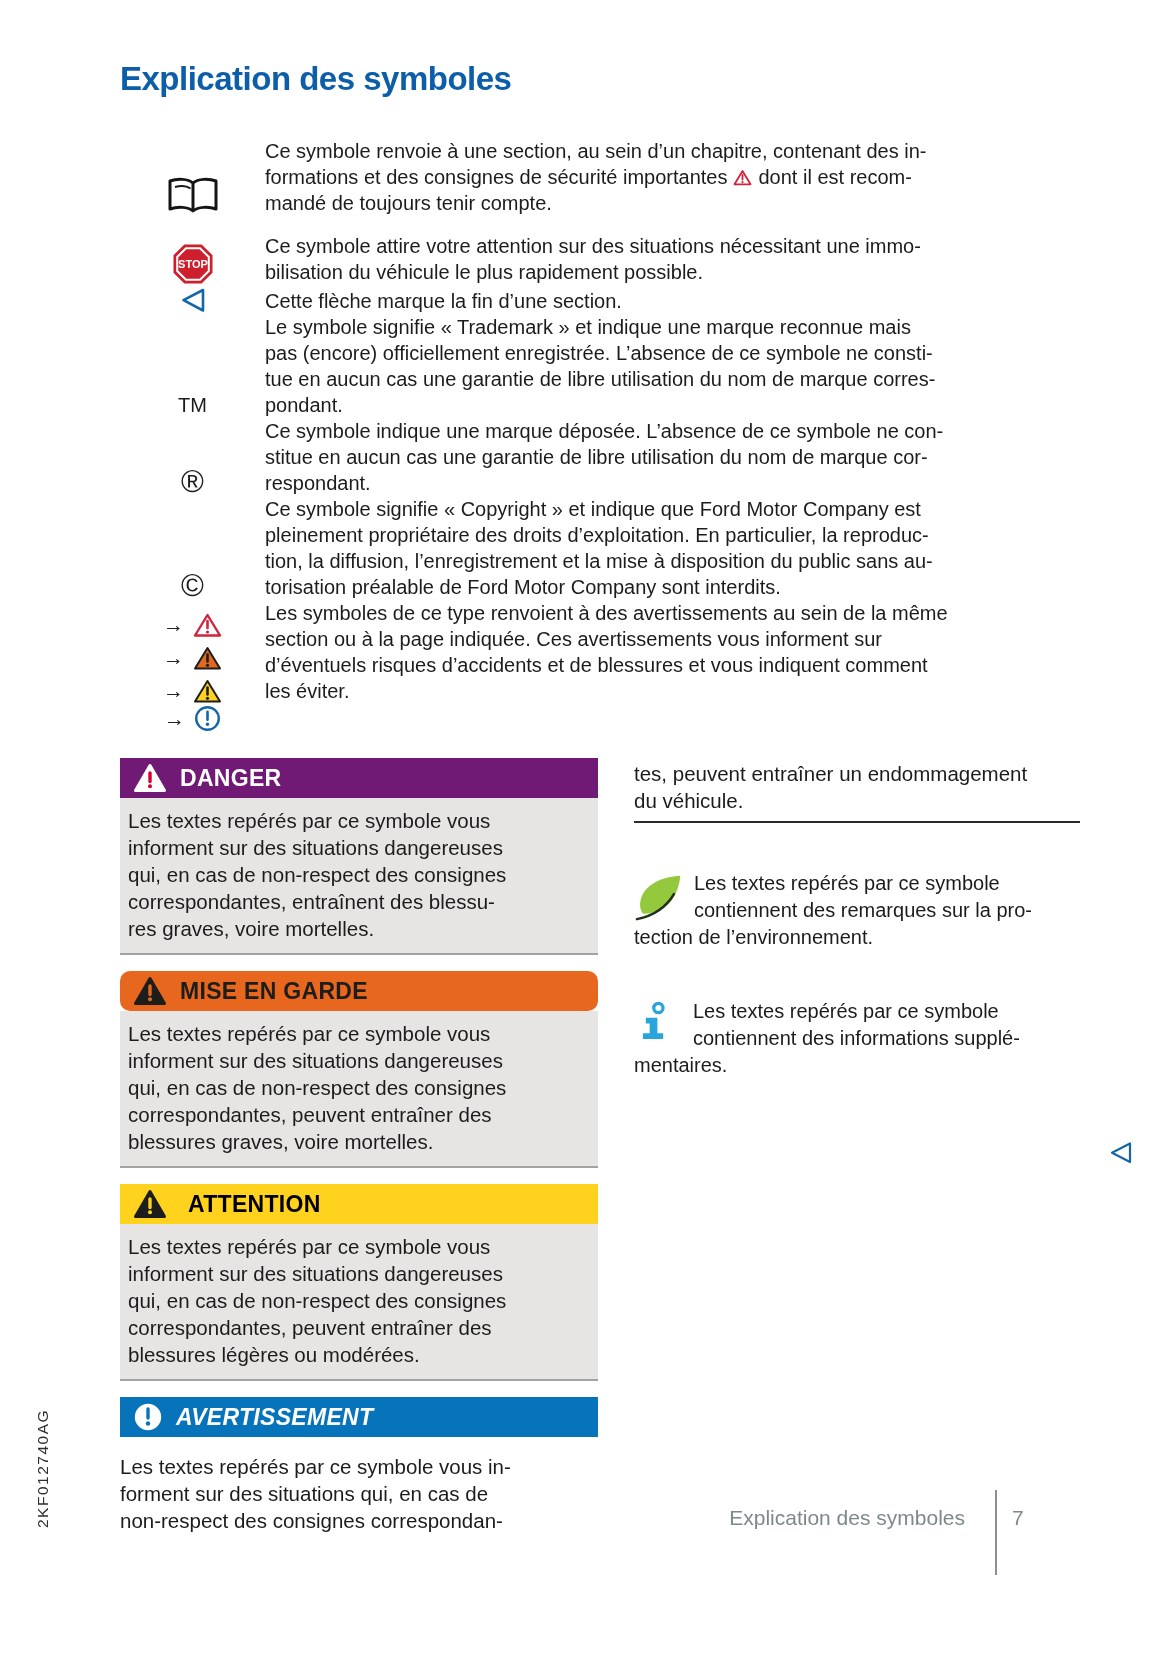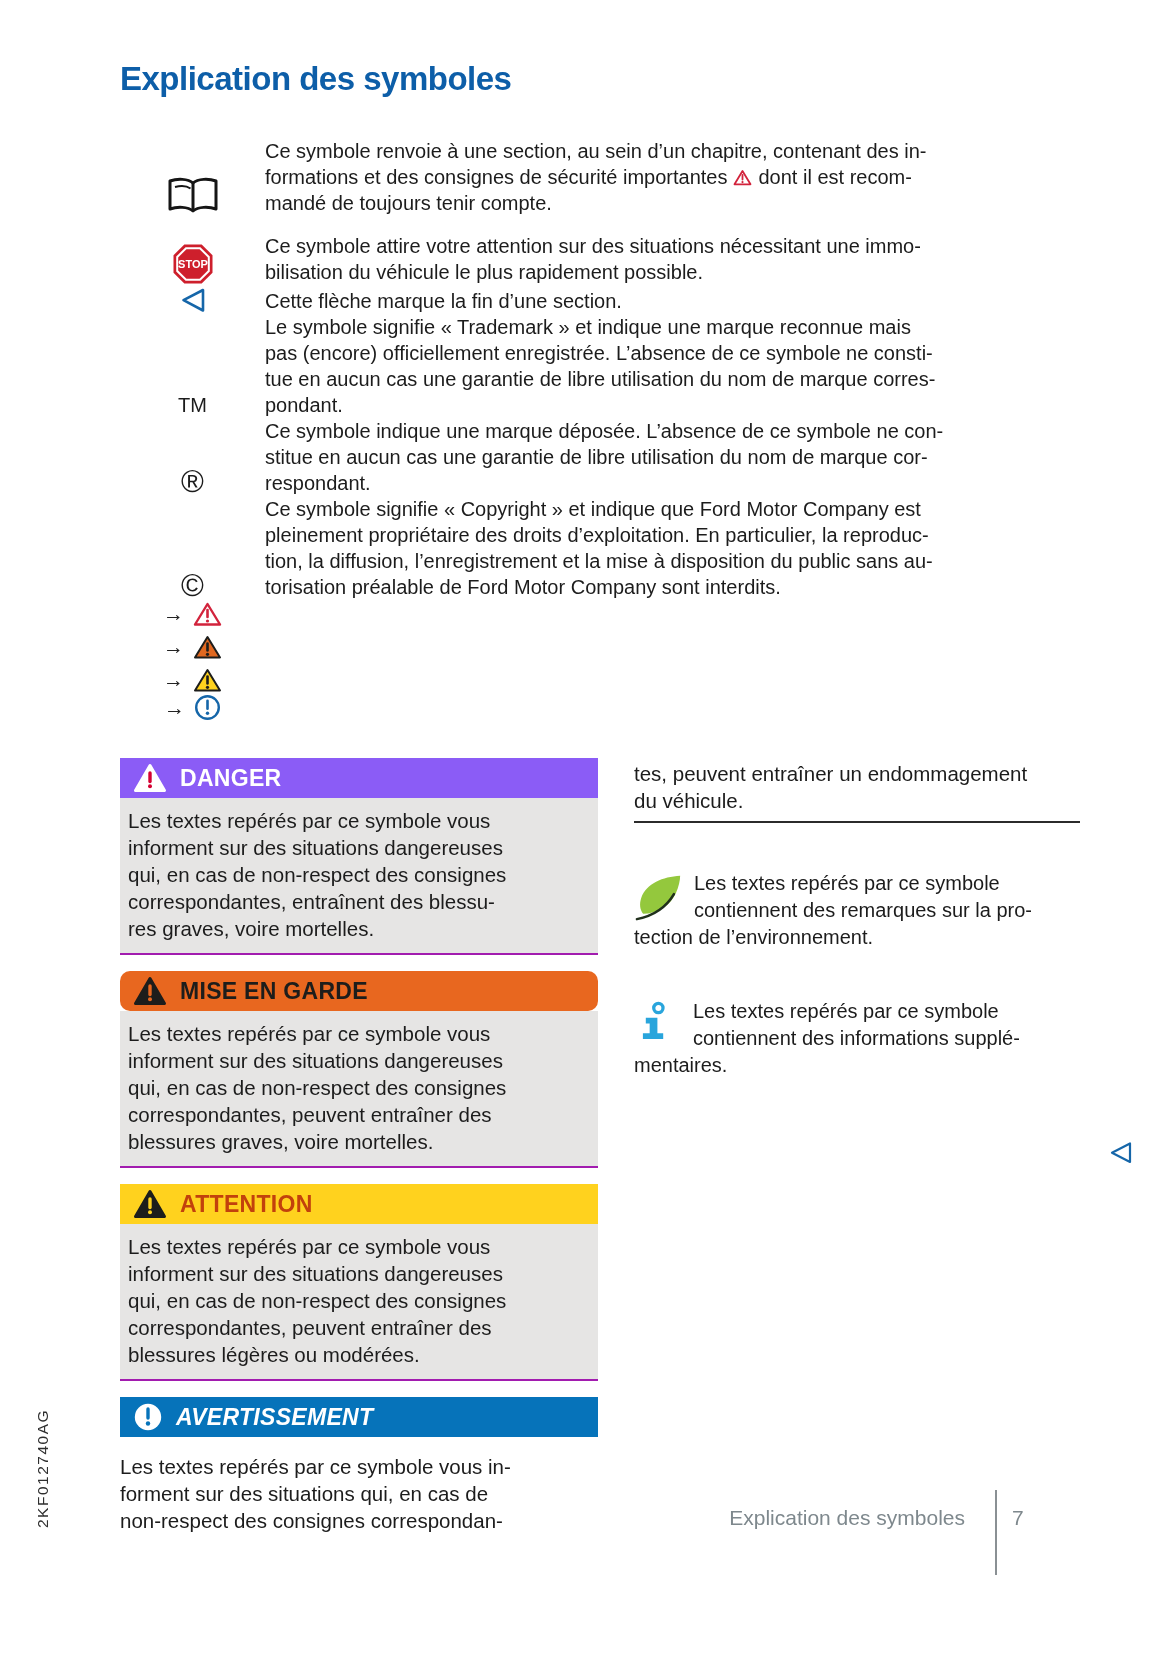--- a/index.html
+++ b/index.html
@@ -22,29 +22,29 @@
   .tri-stack{display:flex;flex-direction:column;gap:7px;margin-top:1px;}
   .tri-pair{display:flex;align-items:center;gap:9px;}
   .arrow-glyph{font-size:21px;line-height:24px;color:#222;}
   .inline-warn{margin:0 6px;vertical-align:-2px;}
   
   .left-col{position:absolute;left:120px;top:758px;width:478px;}
   .callout{margin-bottom:16px;}
   .callout-header{height:40px;display:flex;align-items:center;padding-left:13px;gap:13px;}
   .callout-label{font-size:23px;font-weight:800;letter-spacing:0.3px;}
   .callout-body{
-    background:#e6e5e4;border-bottom:2px solid #a21caf;
+    background:#e6e5e4;border-bottom:2px solid #a3a3a3;
     padding:9px 10px 11px 8px;font-size:20.5px;line-height:27px;white-space:pre-line;
   }
-  .danger  .callout-header{background:#8b5cf6;}
+  .danger  .callout-header{background:#701a75;}
   .danger  .callout-label{color:#ffffff;}
   .warning .callout-header{background:#e8671f;border-radius:10px;}
   .warning .callout-label{color:#1d1d1b;}
   .caution .callout-header{background:#ffd21e;}
-  .caution .callout-label{color:#c2410c;}
+  .caution .callout-label{color:#000000;margin-left:8px;}
   .notice  .callout-header{background:#0673ba;align-items:center;}
   .notice  .callout-label{color:#ffffff;font-style:italic;}
   .notice  .callout-body{background:transparent;border-bottom:none;padding:16px 0 0 0;}
   
   .right-col{position:absolute;left:634px;top:760px;width:446px;}
   .continuation{font-size:20.5px;line-height:27px;white-space:pre-line;}
   .rule{border:none;border-top:2px solid #2b2b2b;margin:7px 0 0 0;}
   .note{margin-top:20px;font-size:20px;line-height:27px;white-space:pre-line;}
   .leaf-icon{float:left;width:50px;height:50px;margin:2px 10px 0 0;}
   .info-icon{float:left;width:29px;height:43px;margin:3px 24px 0 6px;}
@@ -158,20 +158,24 @@
           <div class="tri-pair">
             <span class="arrow-glyph">→</span>
             <svg width="29" height="26" viewBox="0 0 29 26">
                 <polygon points="14.5,3 27,23.5 2,23.5" fill="#ffd21e" stroke="#1d1d1b" stroke-width="2" stroke-linejoin="round"></polygon>
                 <line x1="14.5" y1="9.5" x2="14.5" y2="16.5" stroke="#1d1d1b" stroke-width="2.6" stroke-linecap="round"></line>
                 <circle cx="14.5" cy="20.3" r="1.6" fill="#1d1d1b"></circle>
               </svg>
           </div>
         </div>
       </div>
+      <div class="text-cell">Les symboles de ce type renvoient à des avertissements au sein de la même
+section ou à la page indiquée. Ces avertissements vous informent sur
+d’éventuels risques d’accidents et de blessures et vous indiquent comment
+les éviter.</div>
     </div>
 
     <div class="symbol-row">
       <div class="icon-cell">
         <div class="tri-pair" style="margin-top:1px;">
           <span class="arrow-glyph">→</span>
           <svg width="27" height="27" viewBox="0 0 27 27">
               <circle cx="13.5" cy="13.5" r="11.3" fill="none" stroke="#1566a9" stroke-width="2.4"></circle>
               <line x1="13.5" y1="6.8" x2="13.5" y2="14.8" stroke="#1566a9" stroke-width="2.6" stroke-linecap="round"></line>
               <circle cx="13.5" cy="19.2" r="1.7" fill="#1566a9"></circle>

